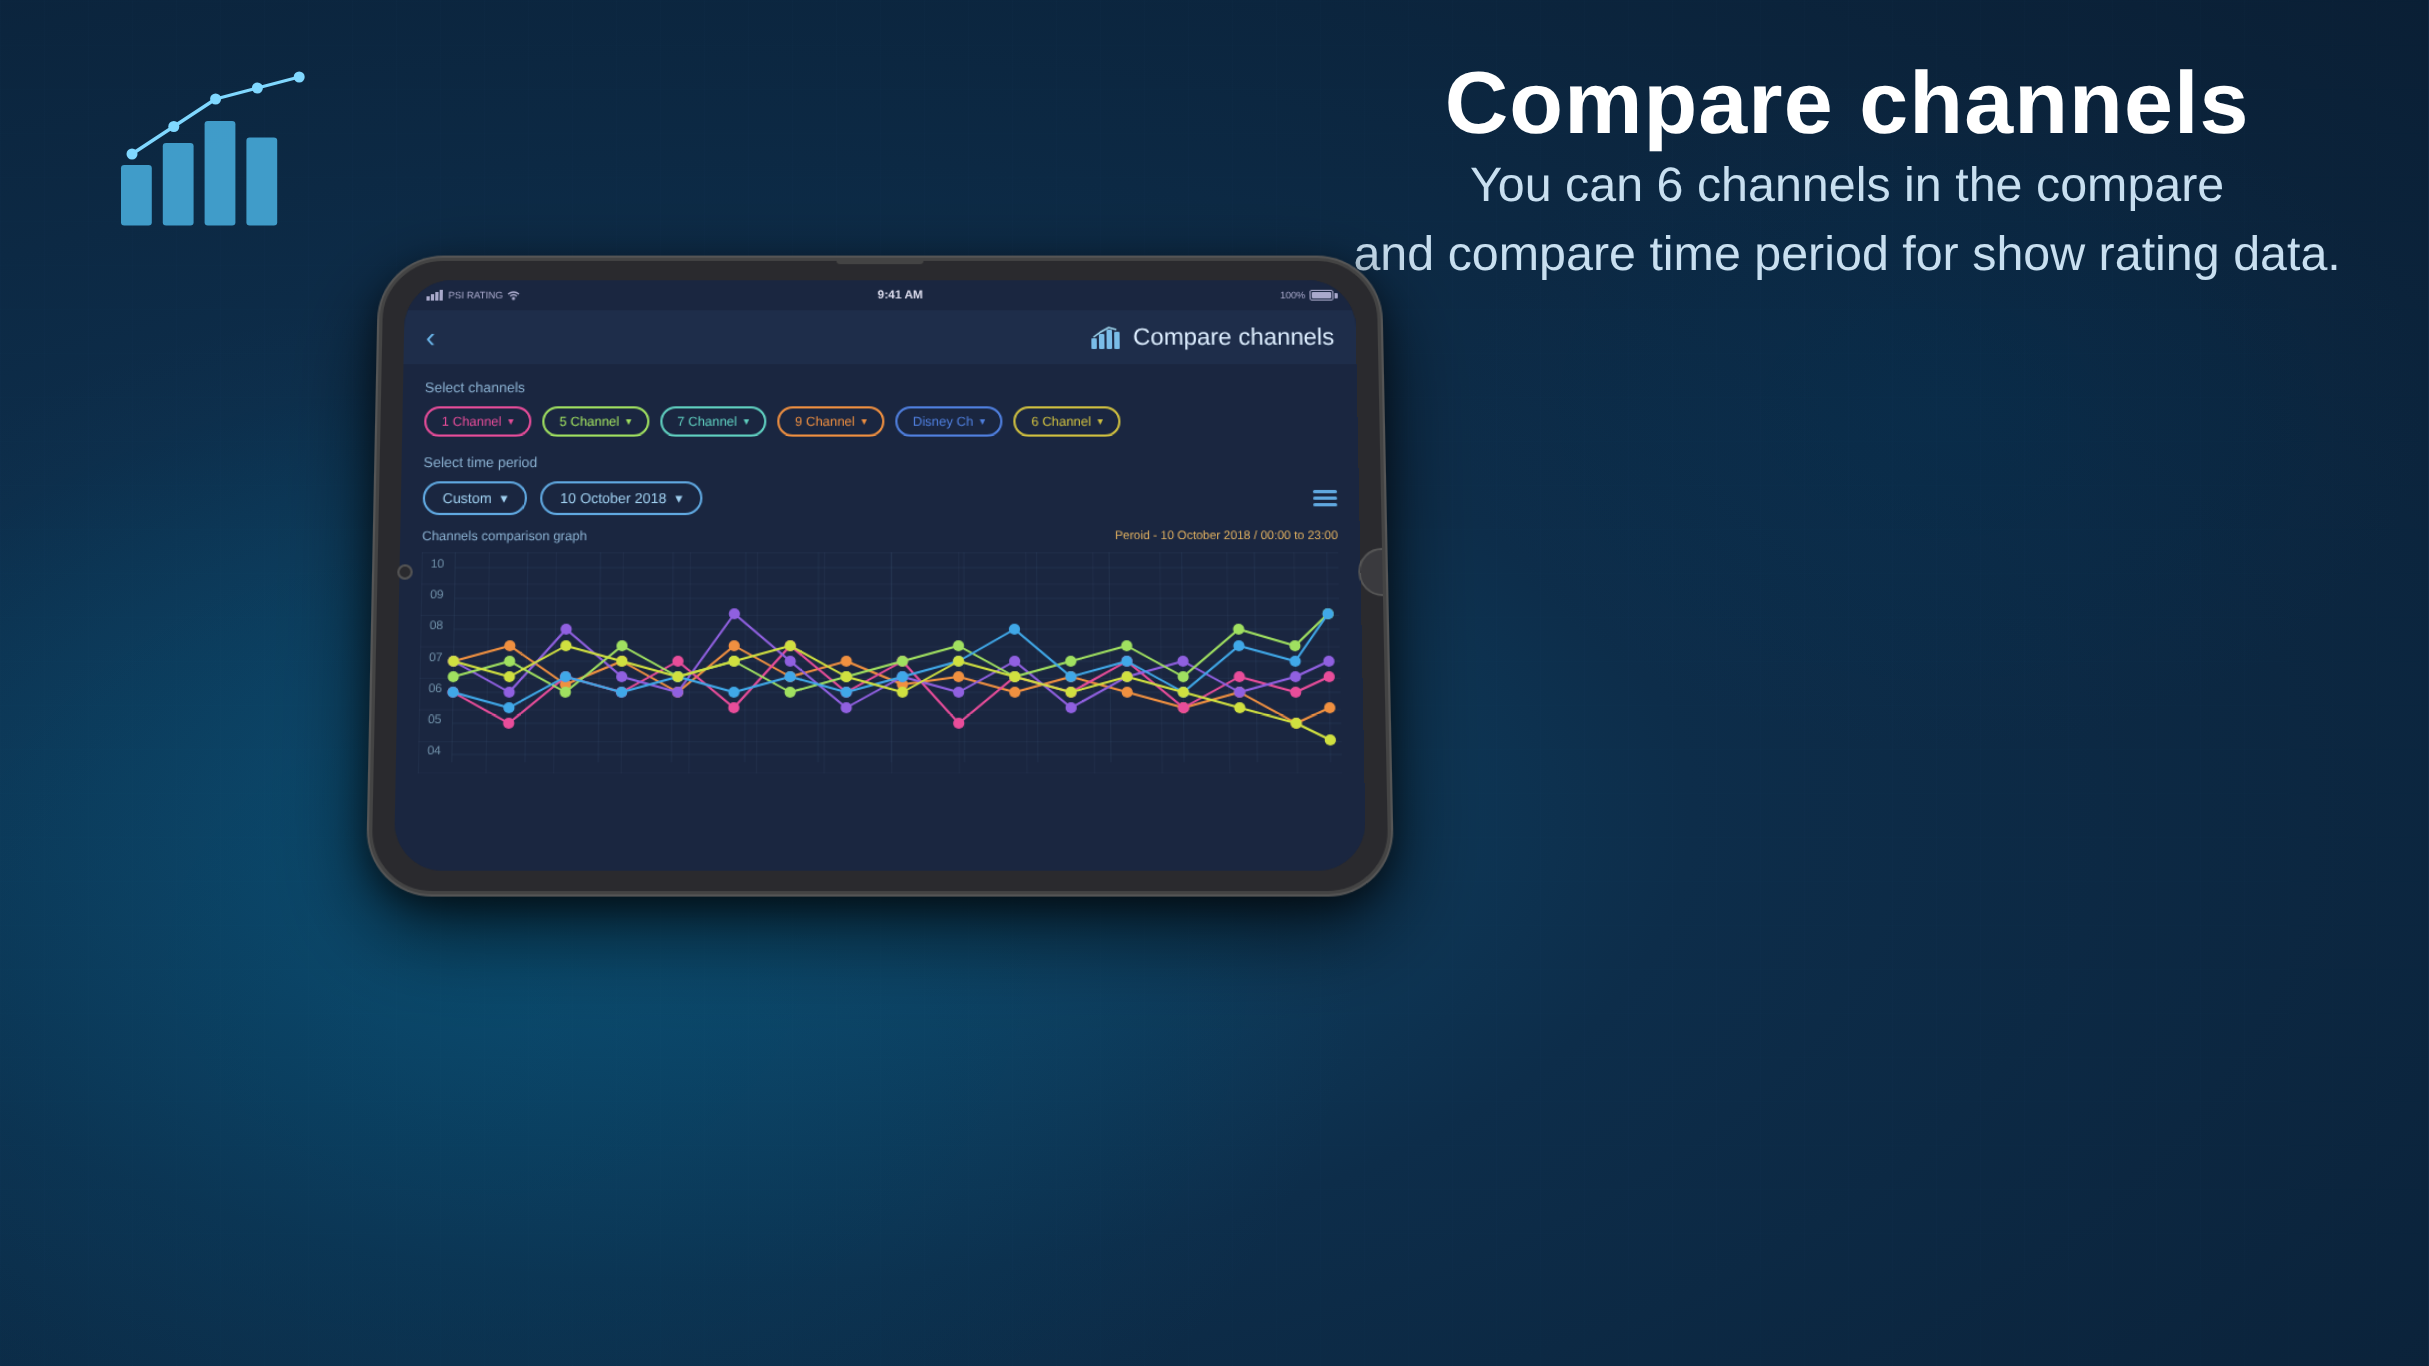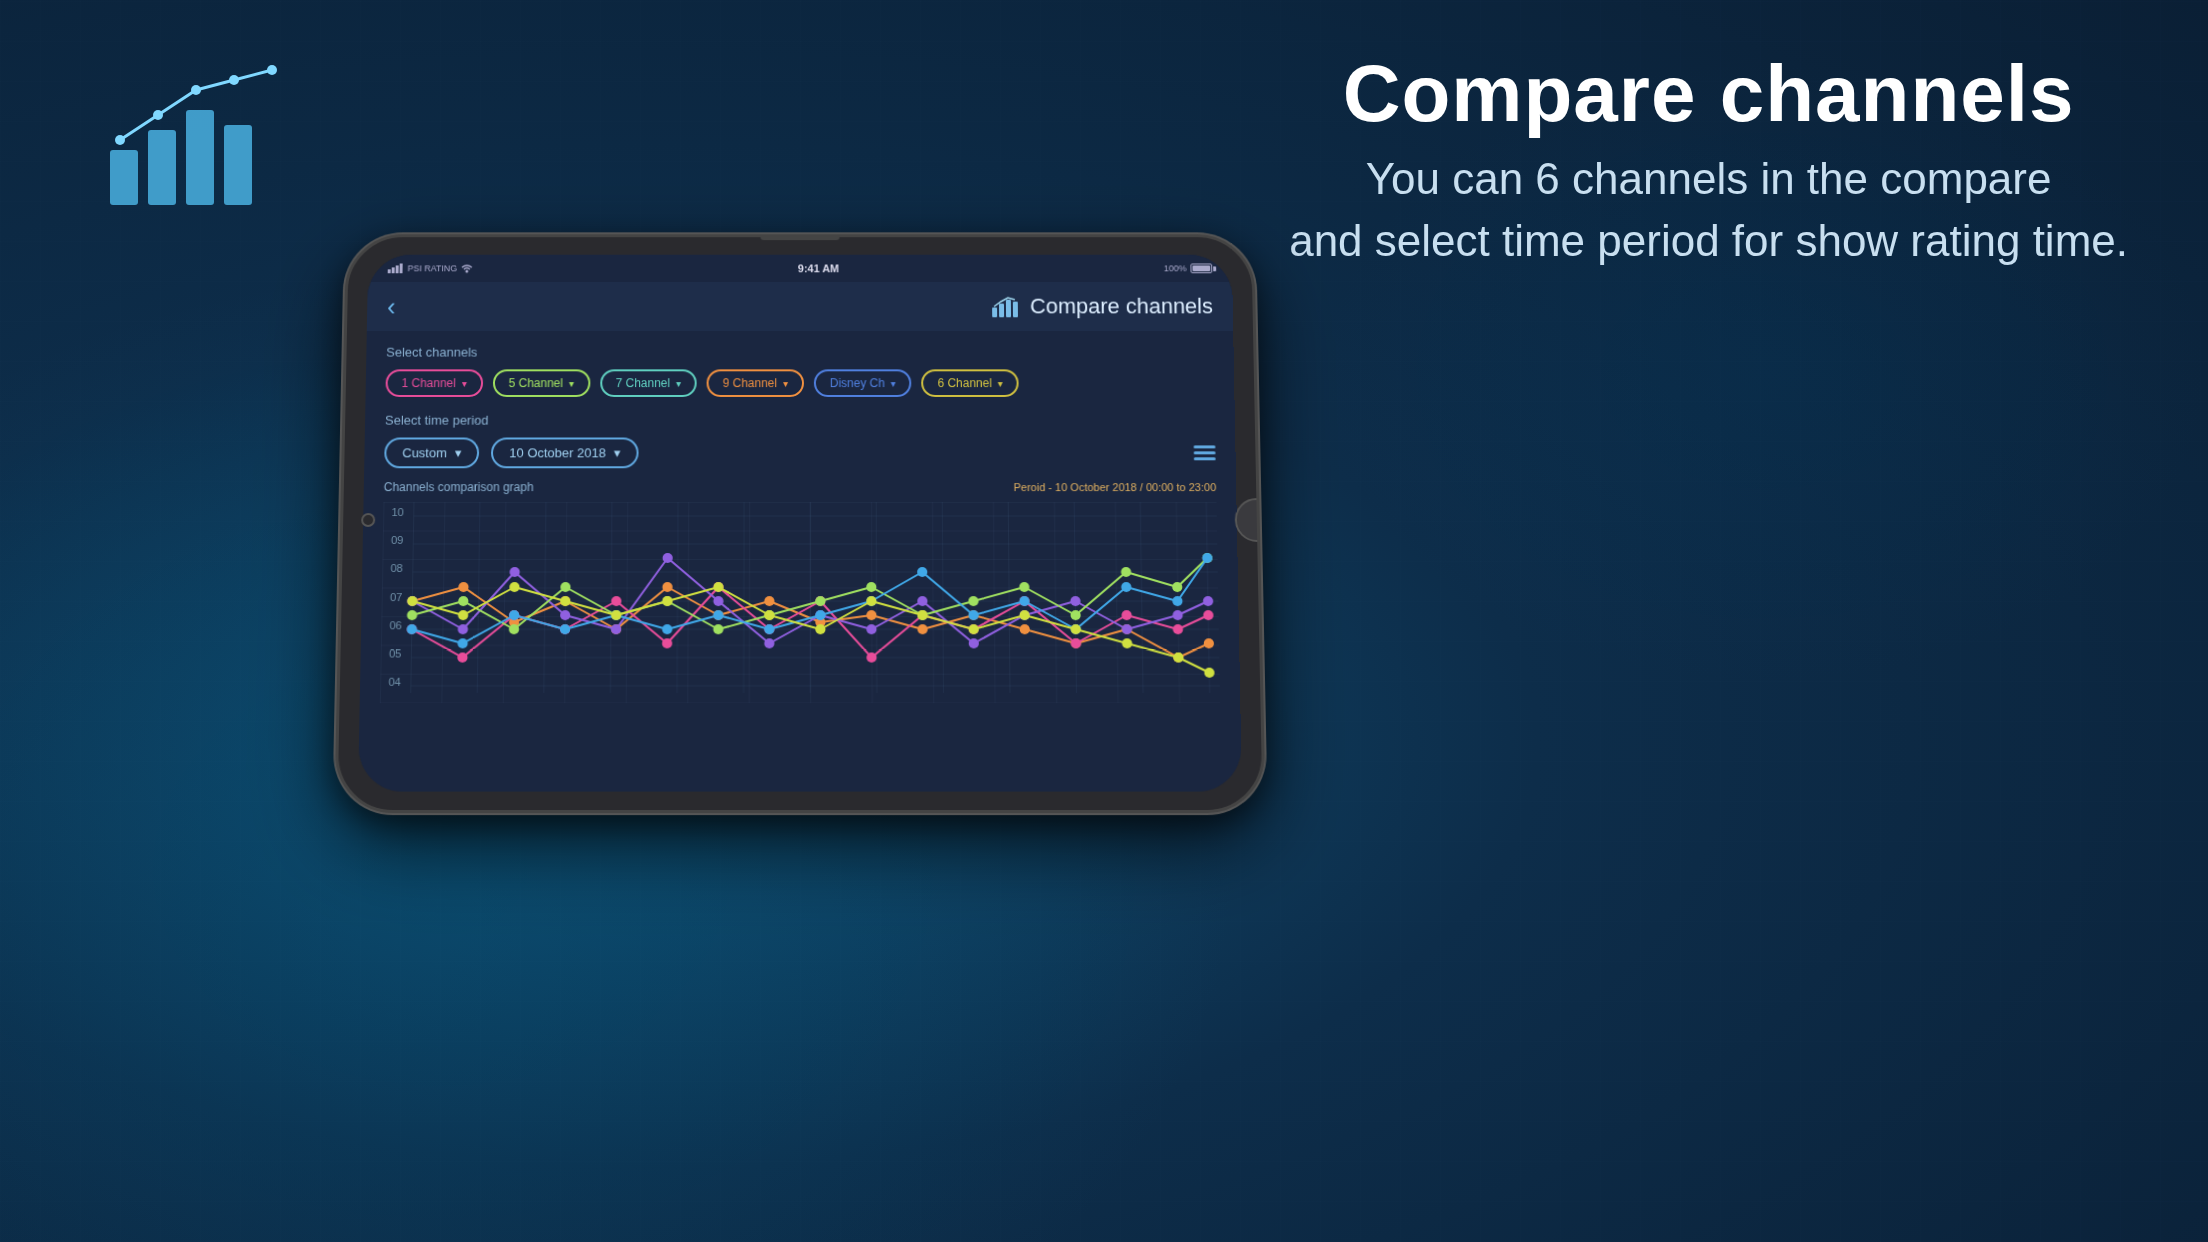--- a/index.html
+++ b/index.html
@@ -62,21 +62,20 @@
       font-weight: 900;
       color: #ffffff;
       letter-spacing: 1px;
       line-height: 1.1;
     }
     .hero-subtitle {
       font-size: 44px;
       font-weight: 400;
       color: #c8dff0;
       line-height: 1.4;
-      margin-top: 10px;
     }
 
     
     .phone-wrapper {
       position: absolute;
       top: 230px;
       left: 340px;
       z-index: 3;
       width: 920px;
       height: 600px;
@@ -385,21 +384,21 @@
     <circle cx="106" cy="30" r="5" fill="#80d8ff"></circle>
     <circle cx="144" cy="20" r="5" fill="#80d8ff"></circle>
     <circle cx="182" cy="10" r="5" fill="#80d8ff"></circle>
   </svg>
 </div>
 
 <div class="hero-text">
   <div class="hero-title">Compare channels</div>
   <div class="hero-subtitle">
     <span>You can 6 channels in the compare</span><br>
-    <span>and select time period for show rating time.</span>
+    <span>and compare time period for show rating data.</span>
   </div>
 </div>
 
 <div class="phone-wrapper">
   <div class="phone-outer">
     <div class="phone-top-bar"></div>
     <div class="phone-vol-up"></div>
     <div class="phone-vol-down"></div>
     <div class="phone-power"></div>
     <div class="phone-camera"></div>

